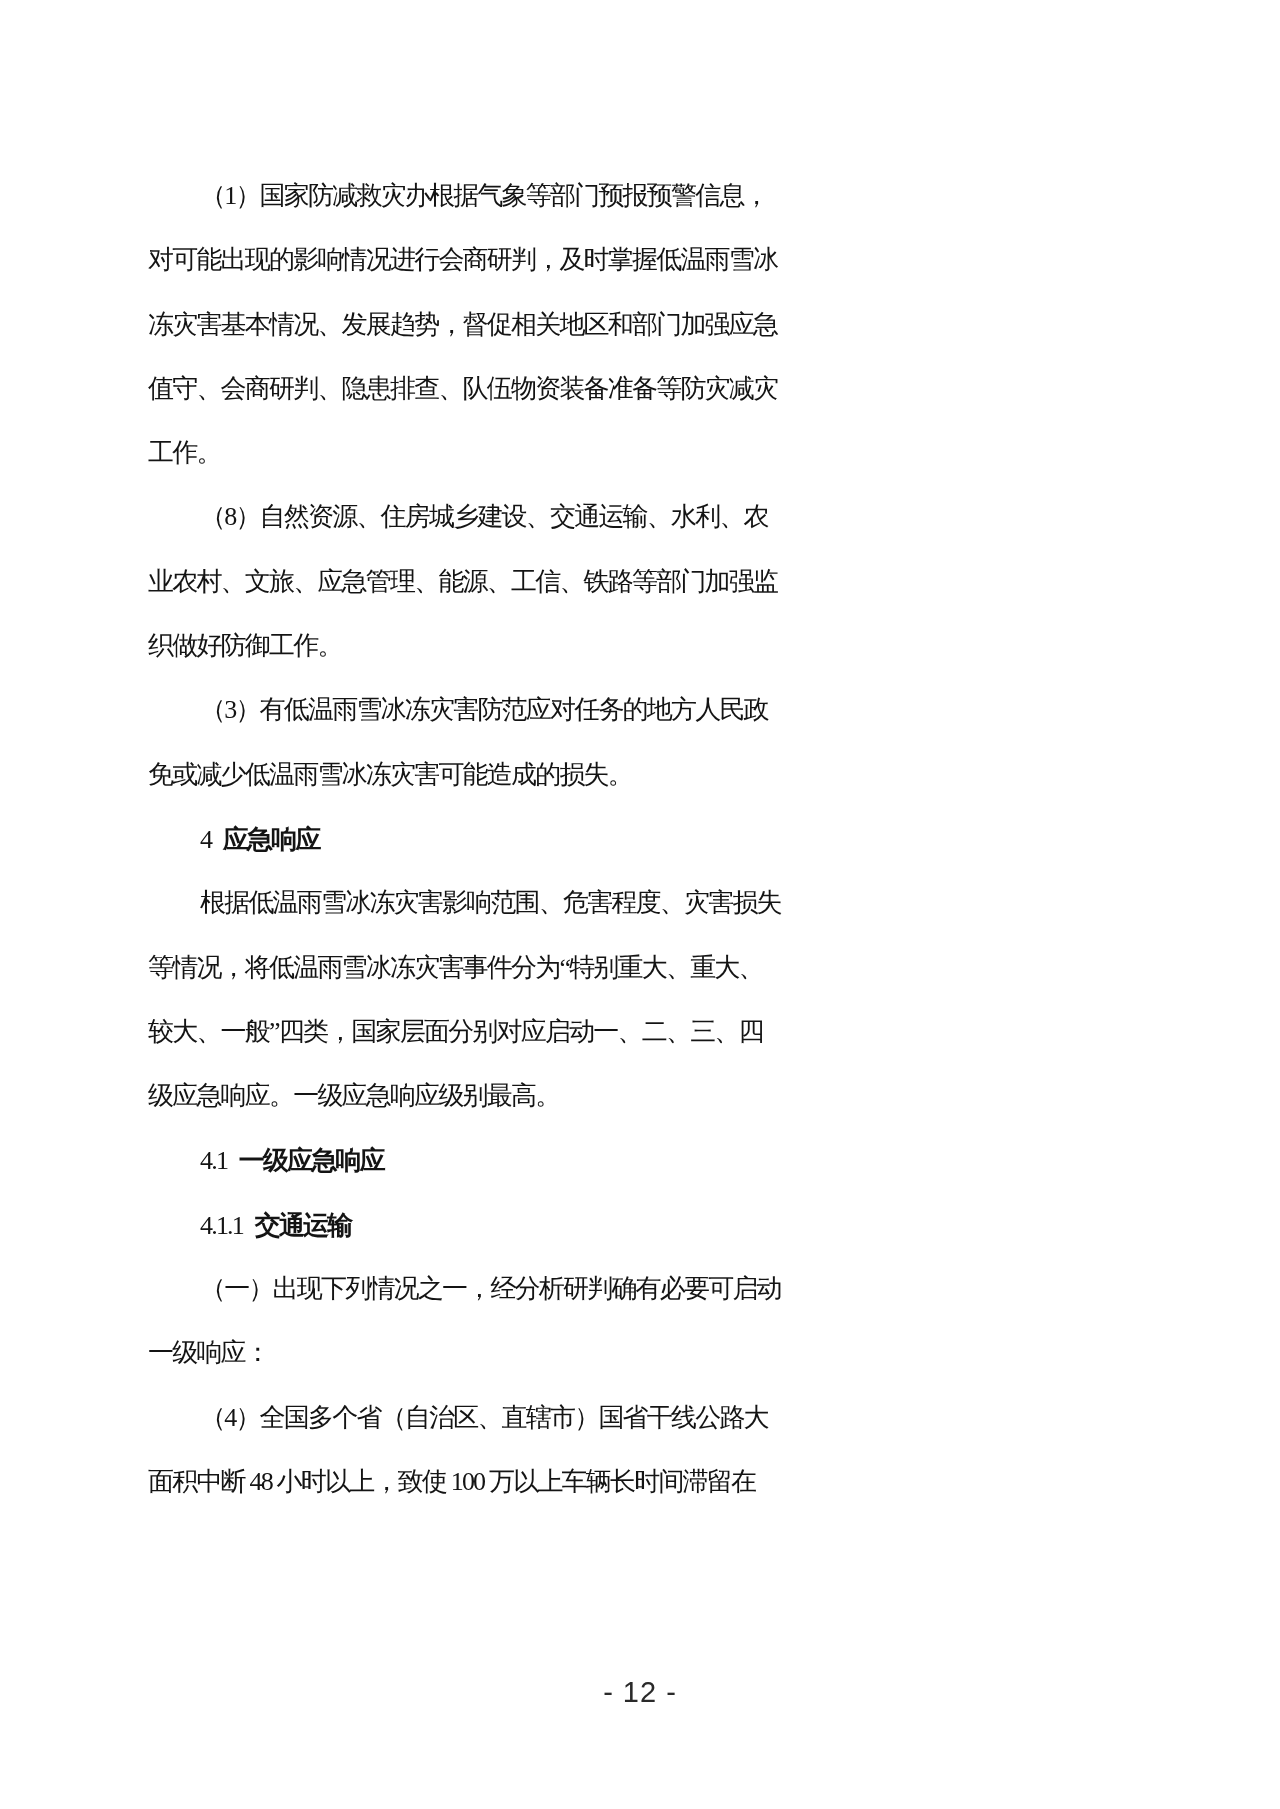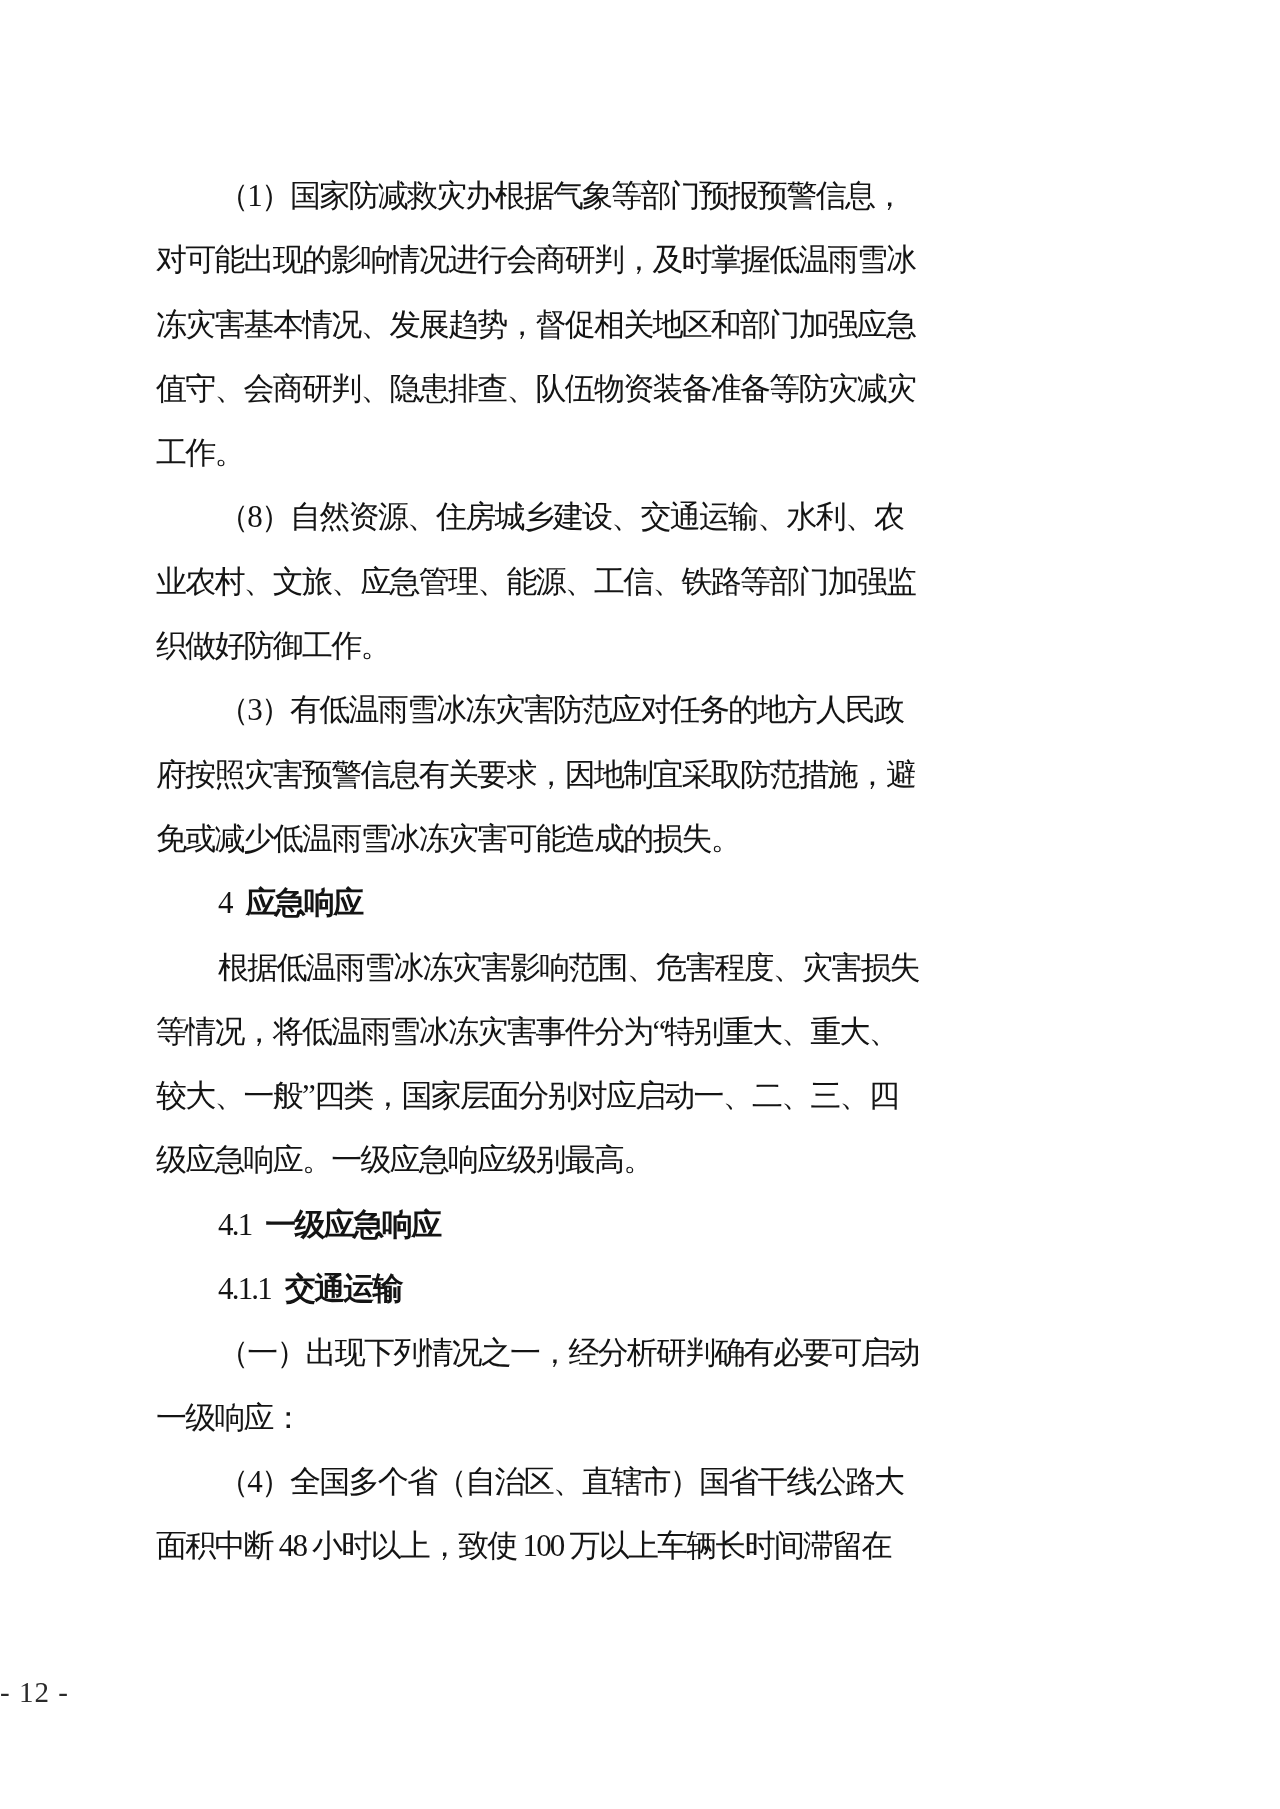--- a/index.html
+++ b/index.html
@@ -11,24 +11,24 @@
     position: relative;
     width: 1280px;
     height: 1809px;
     background: #ffffff;
     overflow: hidden;
     font-family: "Liberation Serif", "DejaVu Serif", serif;
     color: #141414;
   }
   .page-body {
     position: absolute;
-    left: 156px;
+    left: 148px;
     top: 164px;
     width: 941px;
-    font-size: 31px;
+    font-size: 26px;
     letter-spacing: -1.8px;
   }
   .line {
     height: 64.3px;
     line-height: 64.3px;
     white-space: nowrap;
     text-align: left;
   }
   .line.indent {
     text-indent: 2em;
@@ -40,42 +40,41 @@
   }
   .line.heading .htitle {
     font-family: "Liberation Sans", "DejaVu Sans", sans-serif;
     font-weight: 700;
   }
   .page-number {
     position: absolute;
     left: 0;
     top: 1676px;
     width: 100%;
-    text-align: left;
+    text-align: center;
     font-size: 29px;
     letter-spacing: 1px;
     color: #2a2a2a;
-    font-family: Liberation Serif, serif;
+    font-family: Liberation Sans, sans-serif;
   }
 </style>
 </head>
 <body>
 
 <div class="page">
   <div class="page-body">
       <div class="line indent full">（1）国家防减救灾办根据气象等部门预报预警信息，</div>
       <div class="line full">对可能出现的影响情况进行会商研判，及时掌握低温雨雪冰</div>
       <div class="line full">冻灾害基本情况、发展趋势，督促相关地区和部门加强应急</div>
       <div class="line full">值守、会商研判、隐患排查、队伍物资装备准备等防灾减灾</div>
       <div class="line">工作。</div>
       <div class="line indent full">（8）自然资源、住房城乡建设、交通运输、水利、农</div>
       <div class="line full">业农村、文旅、应急管理、能源、工信、铁路等部门加强监</div>
       <div class="line">织做好防御工作。</div>
       <div class="line indent full">（3）有低温雨雪冰冻灾害防范应对任务的地方人民政</div>
-      <div class="line full">府按照灾害预警信息有关要求，因地制宜采取防范措施，避</div>
       <div class="line">免或减少低温雨雪冰冻灾害可能造成的损失。</div>
       <div class="line indent heading"><span class="hnum">4</span><span class="htitle">应急响应</span></div>
       <div class="line indent full">根据低温雨雪冰冻灾害影响范围、危害程度、灾害损失</div>
       <div class="line full">等情况，将低温雨雪冰冻灾害事件分为“特别重大、重大、</div>
       <div class="line full">较大、一般”四类，国家层面分别对应启动一、二、三、四</div>
       <div class="line">级应急响应。一级应急响应级别最高。</div>
       <div class="line indent heading"><span class="hnum">4.1</span><span class="htitle">一级应急响应</span></div>
       <div class="line indent heading"><span class="hnum">4.1.1</span><span class="htitle">交通运输</span></div>
       <div class="line indent full">（一）出现下列情况之一，经分析研判确有必要可启动</div>
       <div class="line">一级响应：</div>

